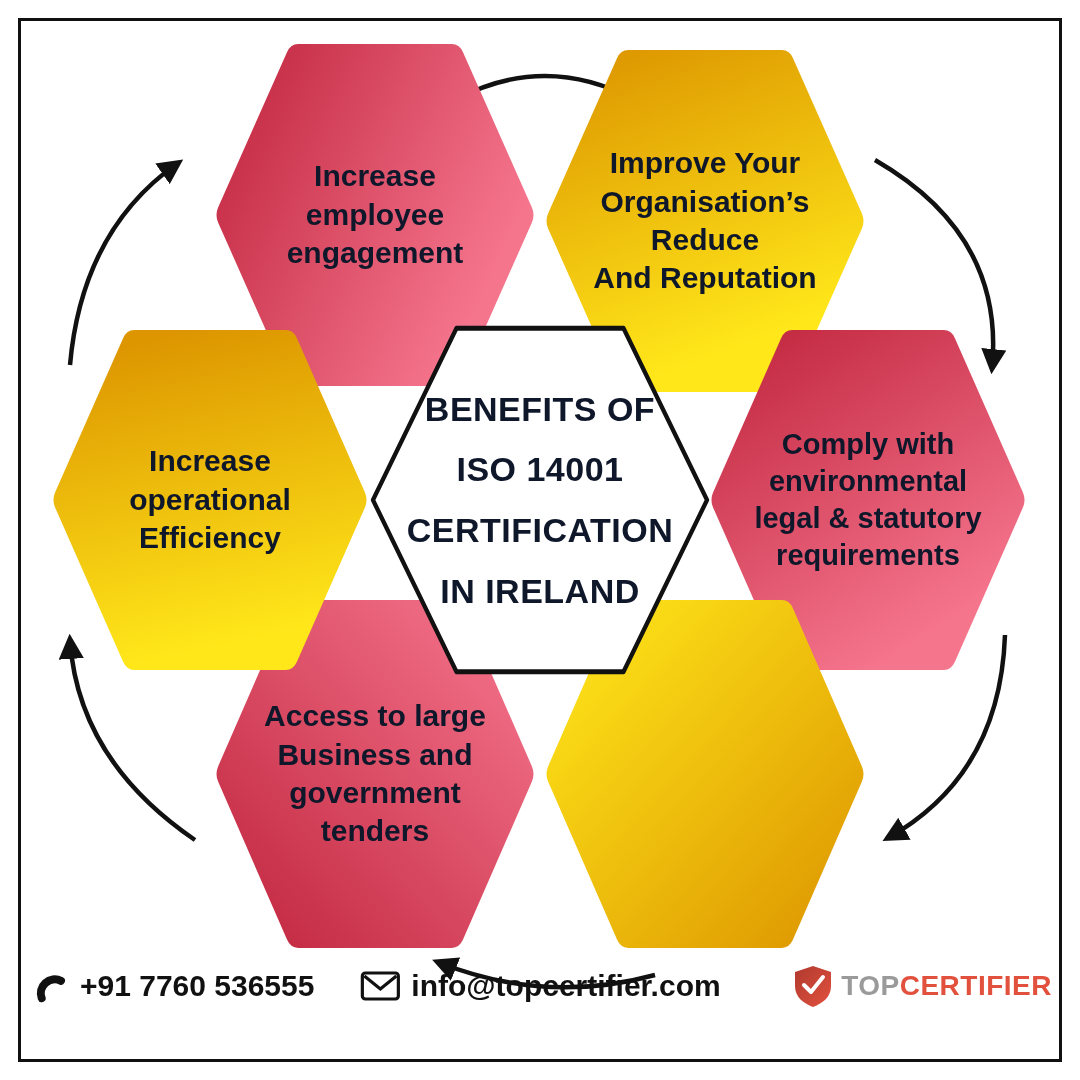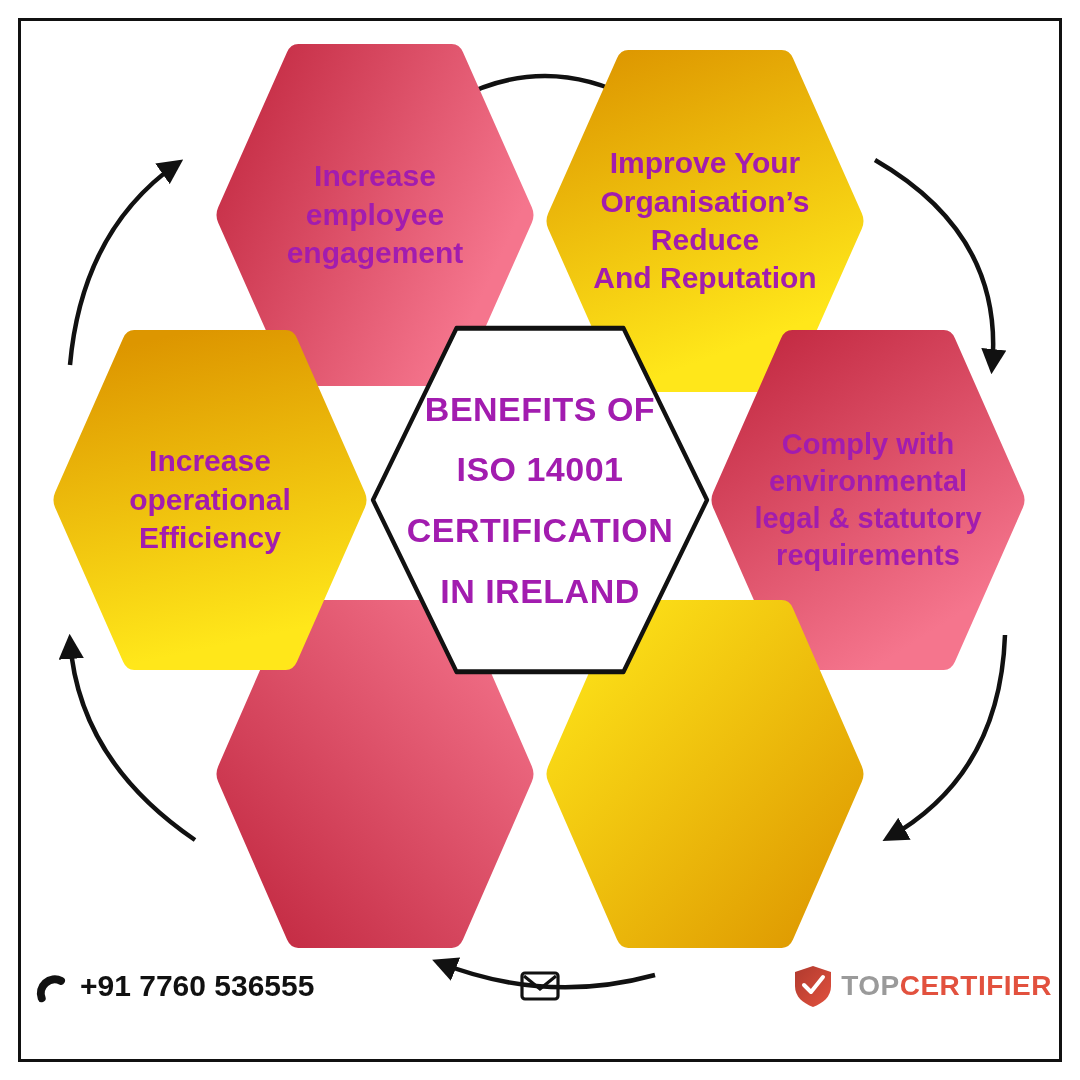--- a/index.html
+++ b/index.html
@@ -12,21 +12,21 @@
     border:3px solid #111111; z-index:0;
   }
   #arrows { position:absolute; left:0; top:0; width:1080px; height:1080px; z-index:1; pointer-events:none; }
   .hex { position:absolute; z-index:2; }
   .hex.center { z-index:3; }
   .hex > svg { position:absolute; left:0; top:0; width:100%; height:100%; overflow:visible; }
   .hex-label {
     position:absolute; left:8%; top:0; width:84%; height:100%;
     display:flex; align-items:center; justify-content:center;
     text-align:center; font-weight:bold; font-size:30px; line-height:1.28;
-    color:#a21caf; white-space:pre-line;
+    color:#0f172a; white-space:pre-line;
   }
   .center-label { font-size:34px; line-height:1.78; letter-spacing:0.5px; }
   .footer {
     position:absolute; left:0; right:0; top:960px; height:52px; z-index:4;
     display:flex; align-items:center;padding-left:44px;
   }
   .footer-group { display:flex; align-items:center; gap:10px; }
   .phone-group { position:absolute; left:30px; }
   .email-group { position:absolute; left:50%; transform:translateX(-50%); }
   .logo-group { position:absolute; right:28px; gap:8px; }
@@ -118,20 +118,24 @@
   <div class="hex" style="left:215px; top:598px; width:320px; height:352px;">
     <svg viewBox="0 0 200 174" preserveAspectRatio="none">
       <defs>
         <linearGradient id="g4" x1="1" y1="0" x2="0" y2="1">
           <stop offset="0" stop-color="#F5758D"></stop>
           <stop offset="1" stop-color="#C1273F"></stop>
         </linearGradient>
       </defs>
       <polygon points="52,9 148,9 191,87 148,165 52,165 9,87" fill="url(#g4)" stroke="url(#g4)" stroke-width="16" stroke-linejoin="round"></polygon>
     </svg>
+    <div class="hex-label">Access to large
+Business and
+government
+tenders</div>
   </div>
 
   <div class="hex" style="left:52px; top:328px; width:316px; height:344px;">
     <svg viewBox="0 0 200 174" preserveAspectRatio="none">
       <defs>
         <linearGradient id="g5" x1="0.2" y1="0" x2="0.4" y2="1">
           <stop offset="0" stop-color="#DD9600"></stop>
           <stop offset="1" stop-color="#FFE71A"></stop>
         </linearGradient>
       </defs>
@@ -161,20 +165,21 @@
         </g>
       </svg>
       <span class="contact-text">+91 7760 536555</span>
     </div>
 
     <div class="footer-group email-group">
       <svg width="42" height="34" viewBox="0 0 42 34">
         <rect x="3" y="4" width="36" height="26" rx="3" fill="none" stroke="#111111" stroke-width="3.2"></rect>
         <path d="M5 7 L21 20 L37 7" fill="none" stroke="#111111" stroke-width="3.2"></path>
       </svg>
+      <span class="contact-text">info@topcertifier.com</span>
     </div>
 
     <div class="footer-group logo-group">
       <svg width="40" height="44" viewBox="0 0 40 44">
         <defs>
           <linearGradient id="gshield" x1="0" y1="0" x2="1" y2="1">
             <stop offset="0" stop-color="#B03A2E"></stop>
             <stop offset="1" stop-color="#E2513E"></stop>
           </linearGradient>
         </defs>

